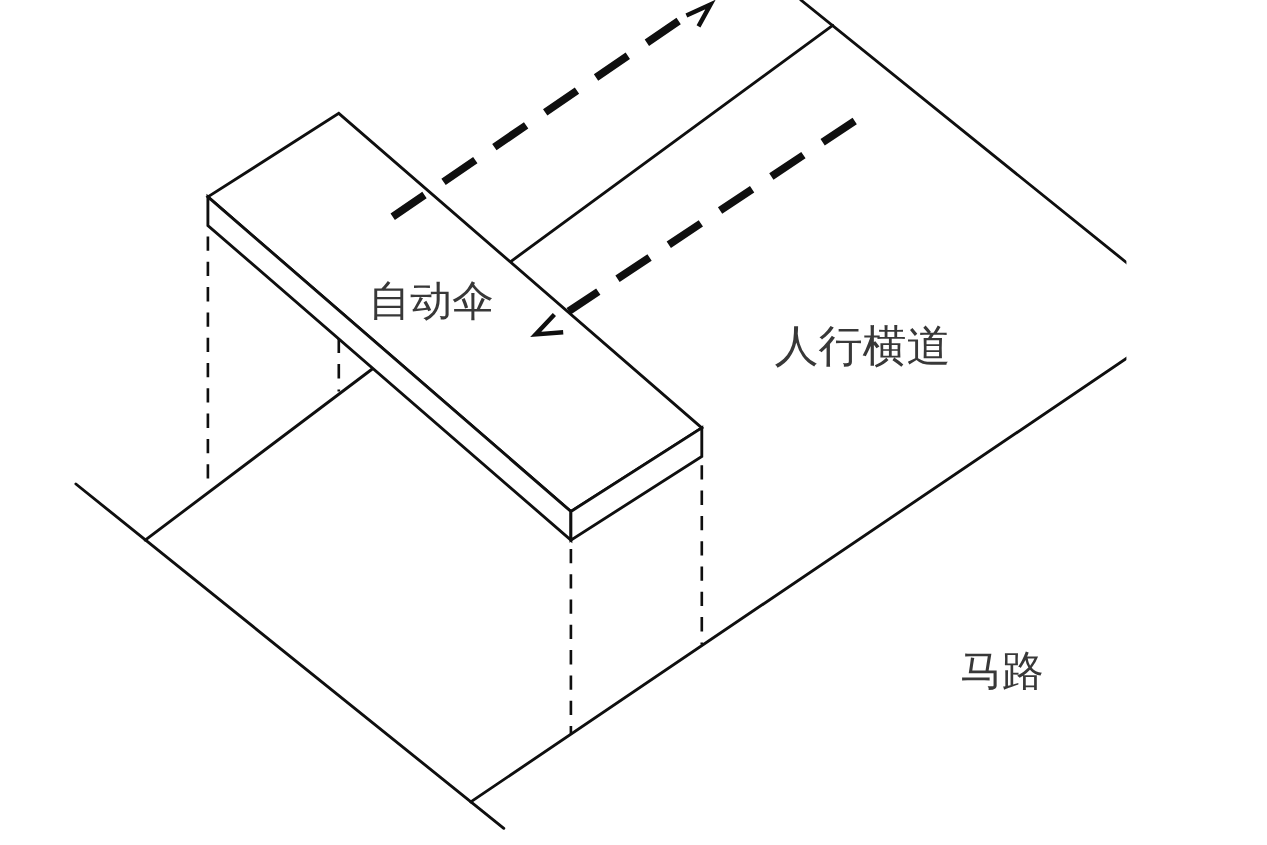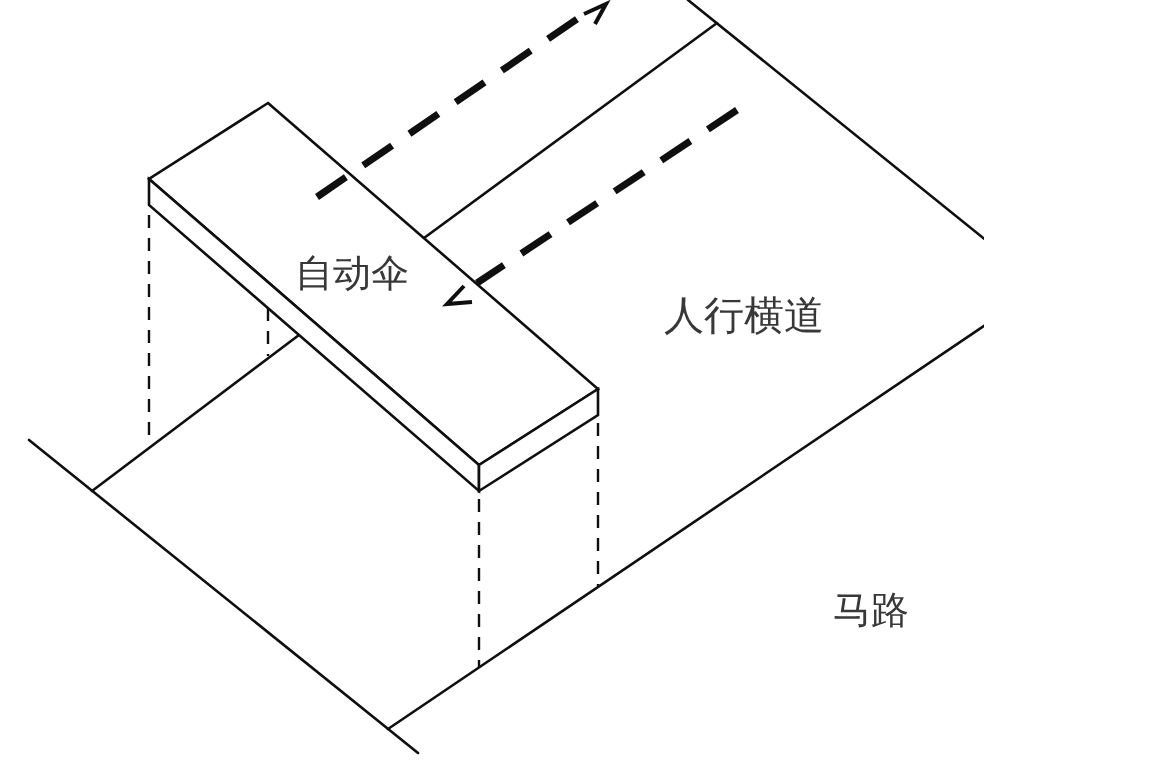--- a/index.html
+++ b/index.html
@@ -2,20 +2,21 @@
 <html><head>
 <meta charset="utf-8">
 <style>
   html,body{margin:0;padding:0;background:#ffffff;}
   .canvas{
     position:relative;
     width:984px;height:768px;
     background:#ffffff;
     overflow:hidden;
     font-family:"DejaVu Serif","Liberation Serif",serif;
+    margin-left:40px;
   }
   svg text{
     font-family:"DejaVu Serif","Liberation Serif",serif;
     user-select:none;
   }
 </style>
 </head>
 <body>
 
 <div class="canvas">

